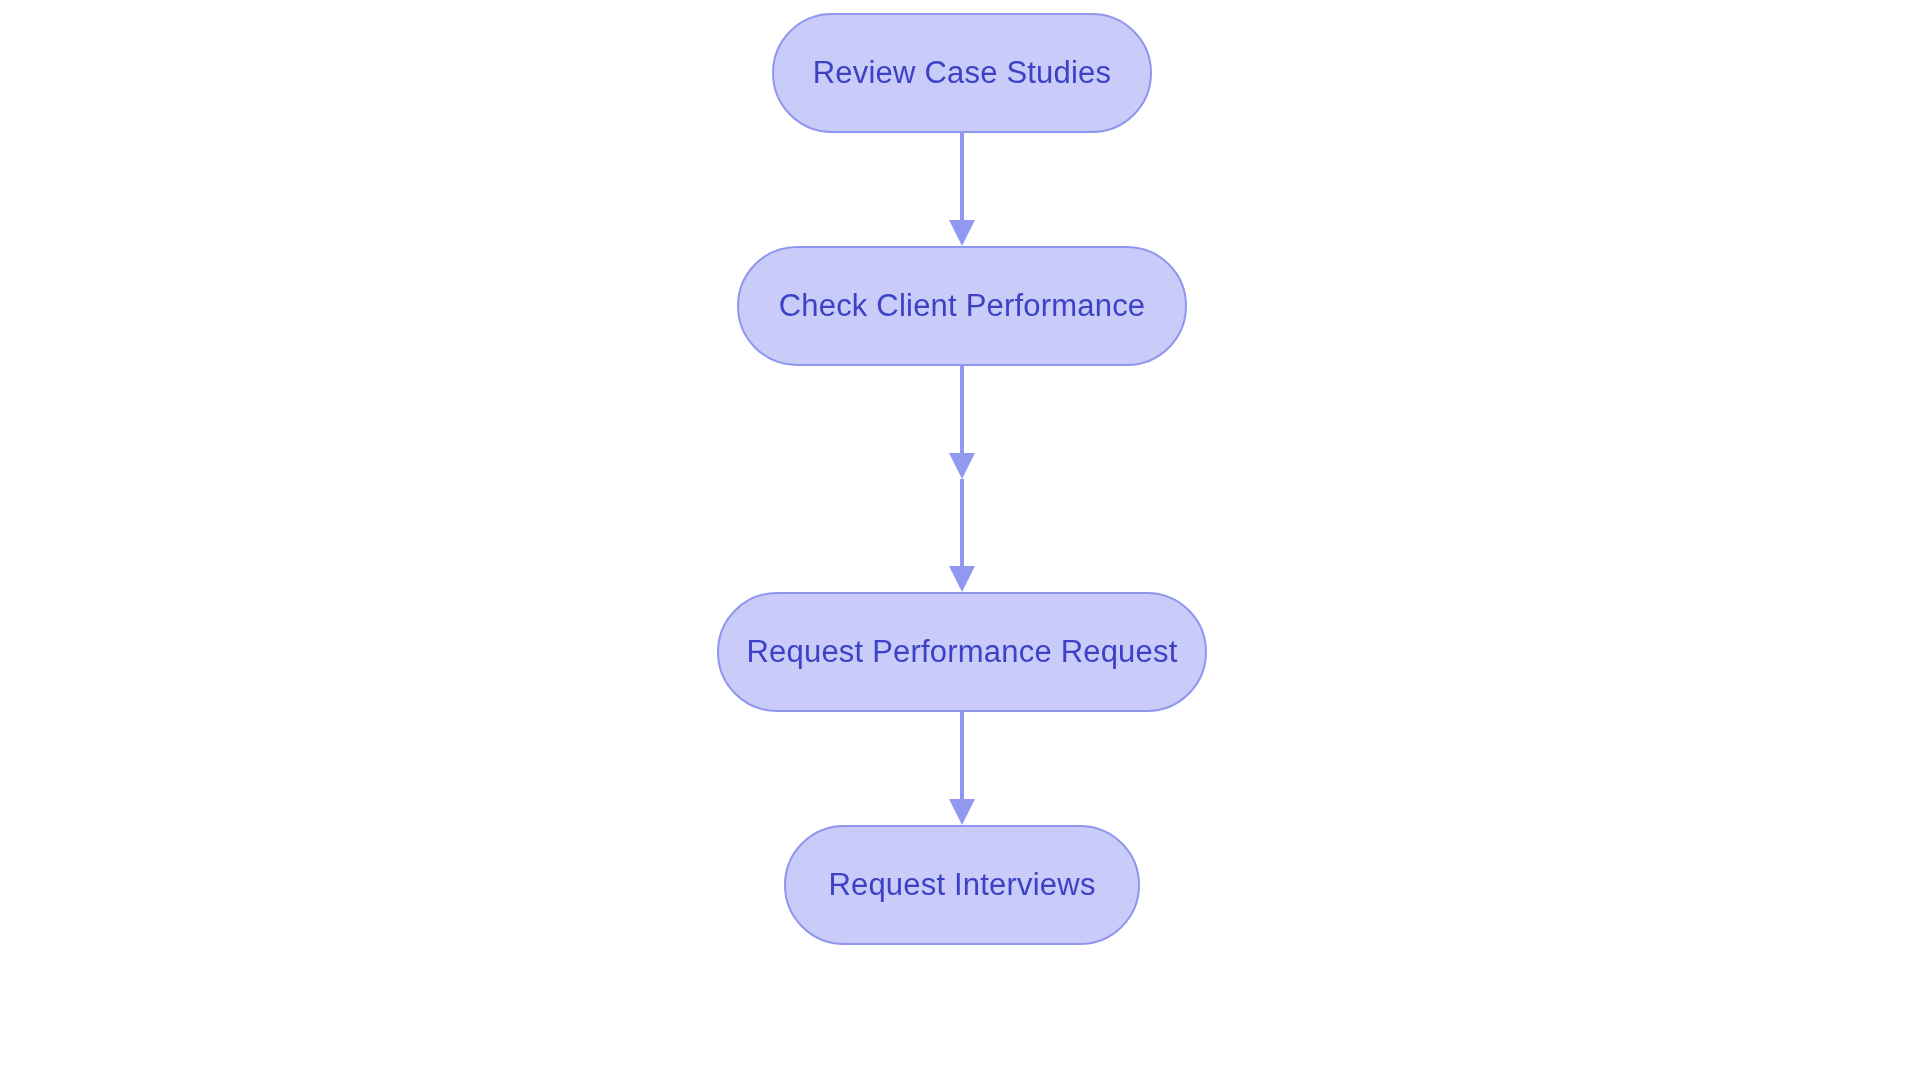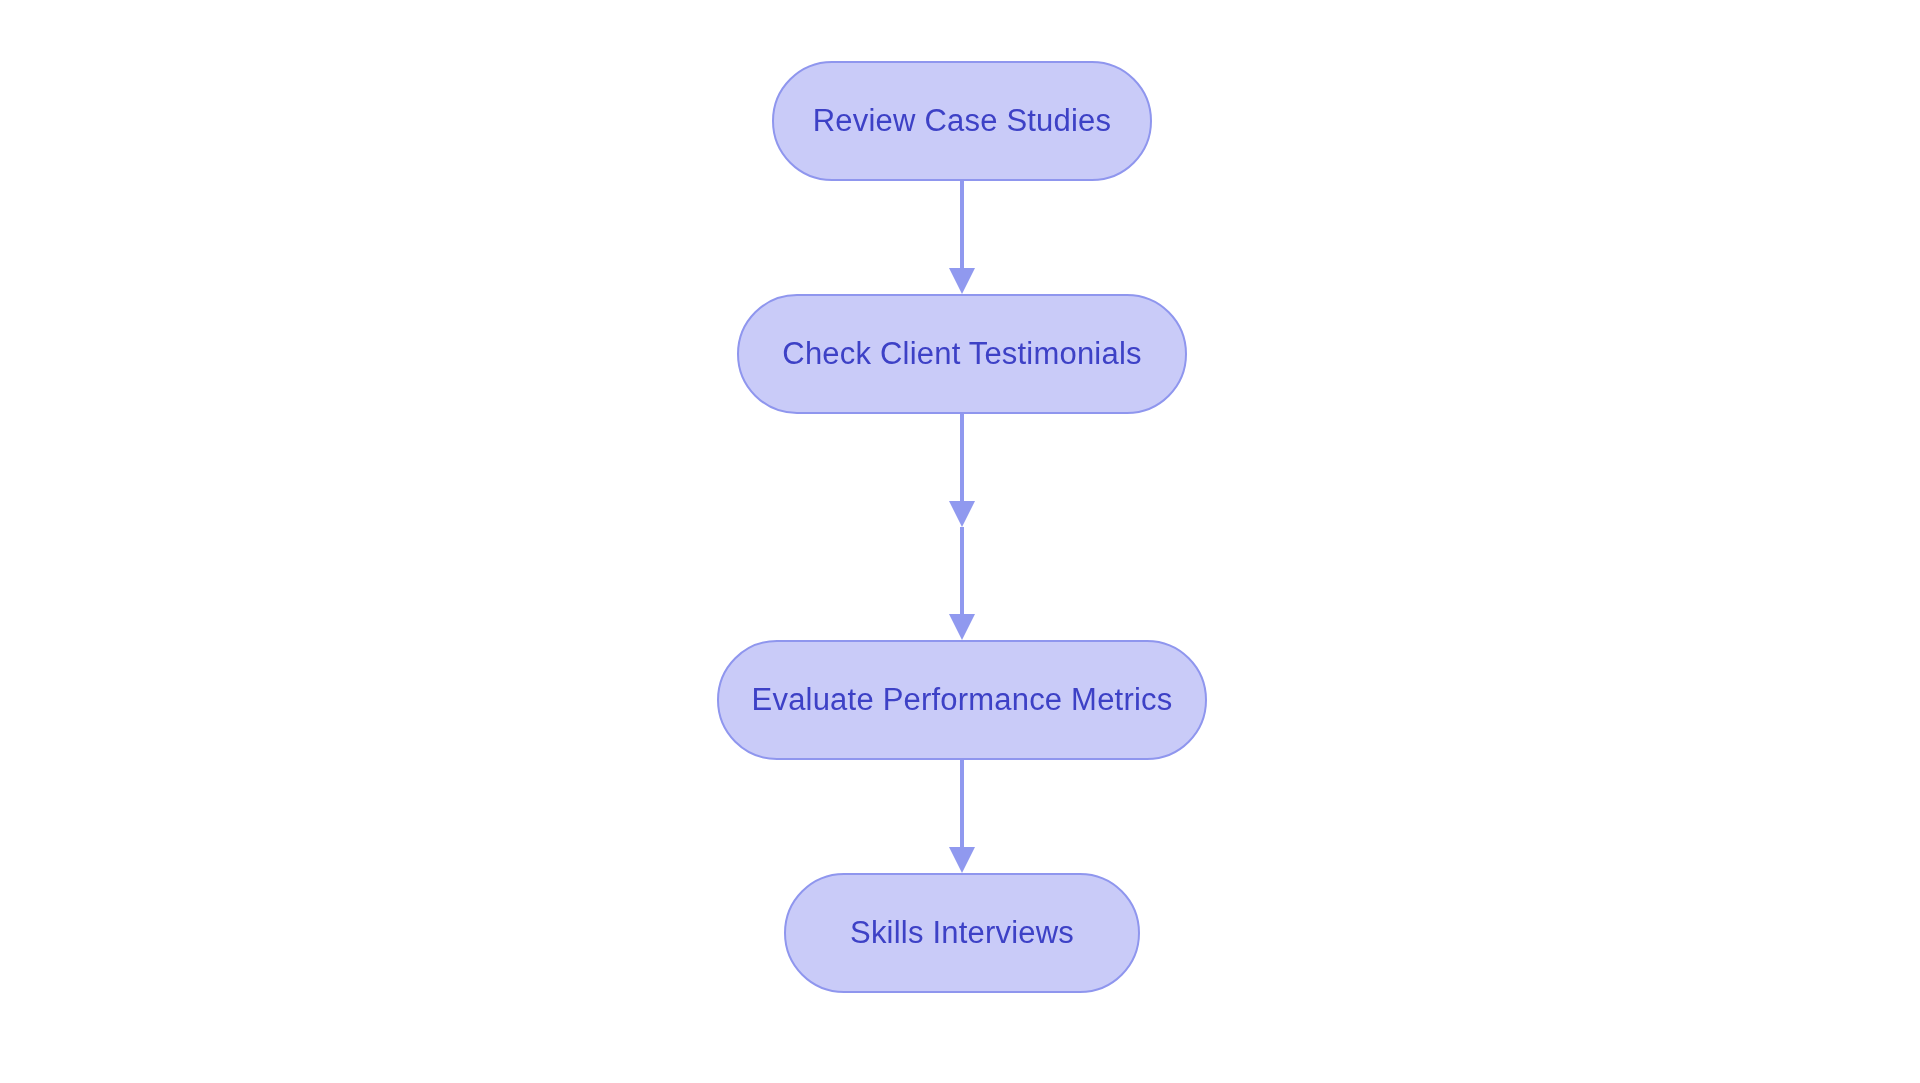--- a/index.html
+++ b/index.html
@@ -45,21 +45,21 @@
     justify-content: center;
     flex: 0 0 auto;
   }
   .node-label {
     color: var(--node-text);
     font-size: 31px;
     font-weight: 400;
     letter-spacing: 0.2px;
     white-space: nowrap;
   }
-  .n1 { width: 380px; margin-top: 48px; }
+  .n1 { width: 380px; }
   .n2 { width: 450px; }
   .n3 { width: 426px; }
   .n4 { width: 490px; }
   .n5 { width: 356px; }
   .arrow {
     height: 113px;
     flex: 0 0 auto;
     display: flex;
     flex-direction: column;
     align-items: center;
@@ -86,41 +86,41 @@
     <div class="node n1">
       <span class="node-label">Review Case Studies</span>
     </div>
 
     <div class="arrow">
       <div class="shaft"></div>
       <div class="head"></div>
     </div>
 
     <div class="node n2">
-      <span class="node-label">Check Client Testimonials</span>
+      <span class="node-label">Check Client Performance</span>
     </div>
 
     <div class="arrow">
       <div class="shaft"></div>
       <div class="head"></div>
     </div>
 
 
     <div class="arrow">
       <div class="shaft"></div>
       <div class="head"></div>
     </div>
 
     <div class="node n4">
-      <span class="node-label">Evaluate Performance Metrics</span>
+      <span class="node-label">Request Performance Request</span>
     </div>
 
     <div class="arrow">
       <div class="shaft"></div>
       <div class="head"></div>
     </div>
 
     <div class="node n5">
-      <span class="node-label">Skills Interviews</span>
+      <span class="node-label">Request Interviews</span>
     </div>
 
   </div>
 </div>
 
 </body></html>

